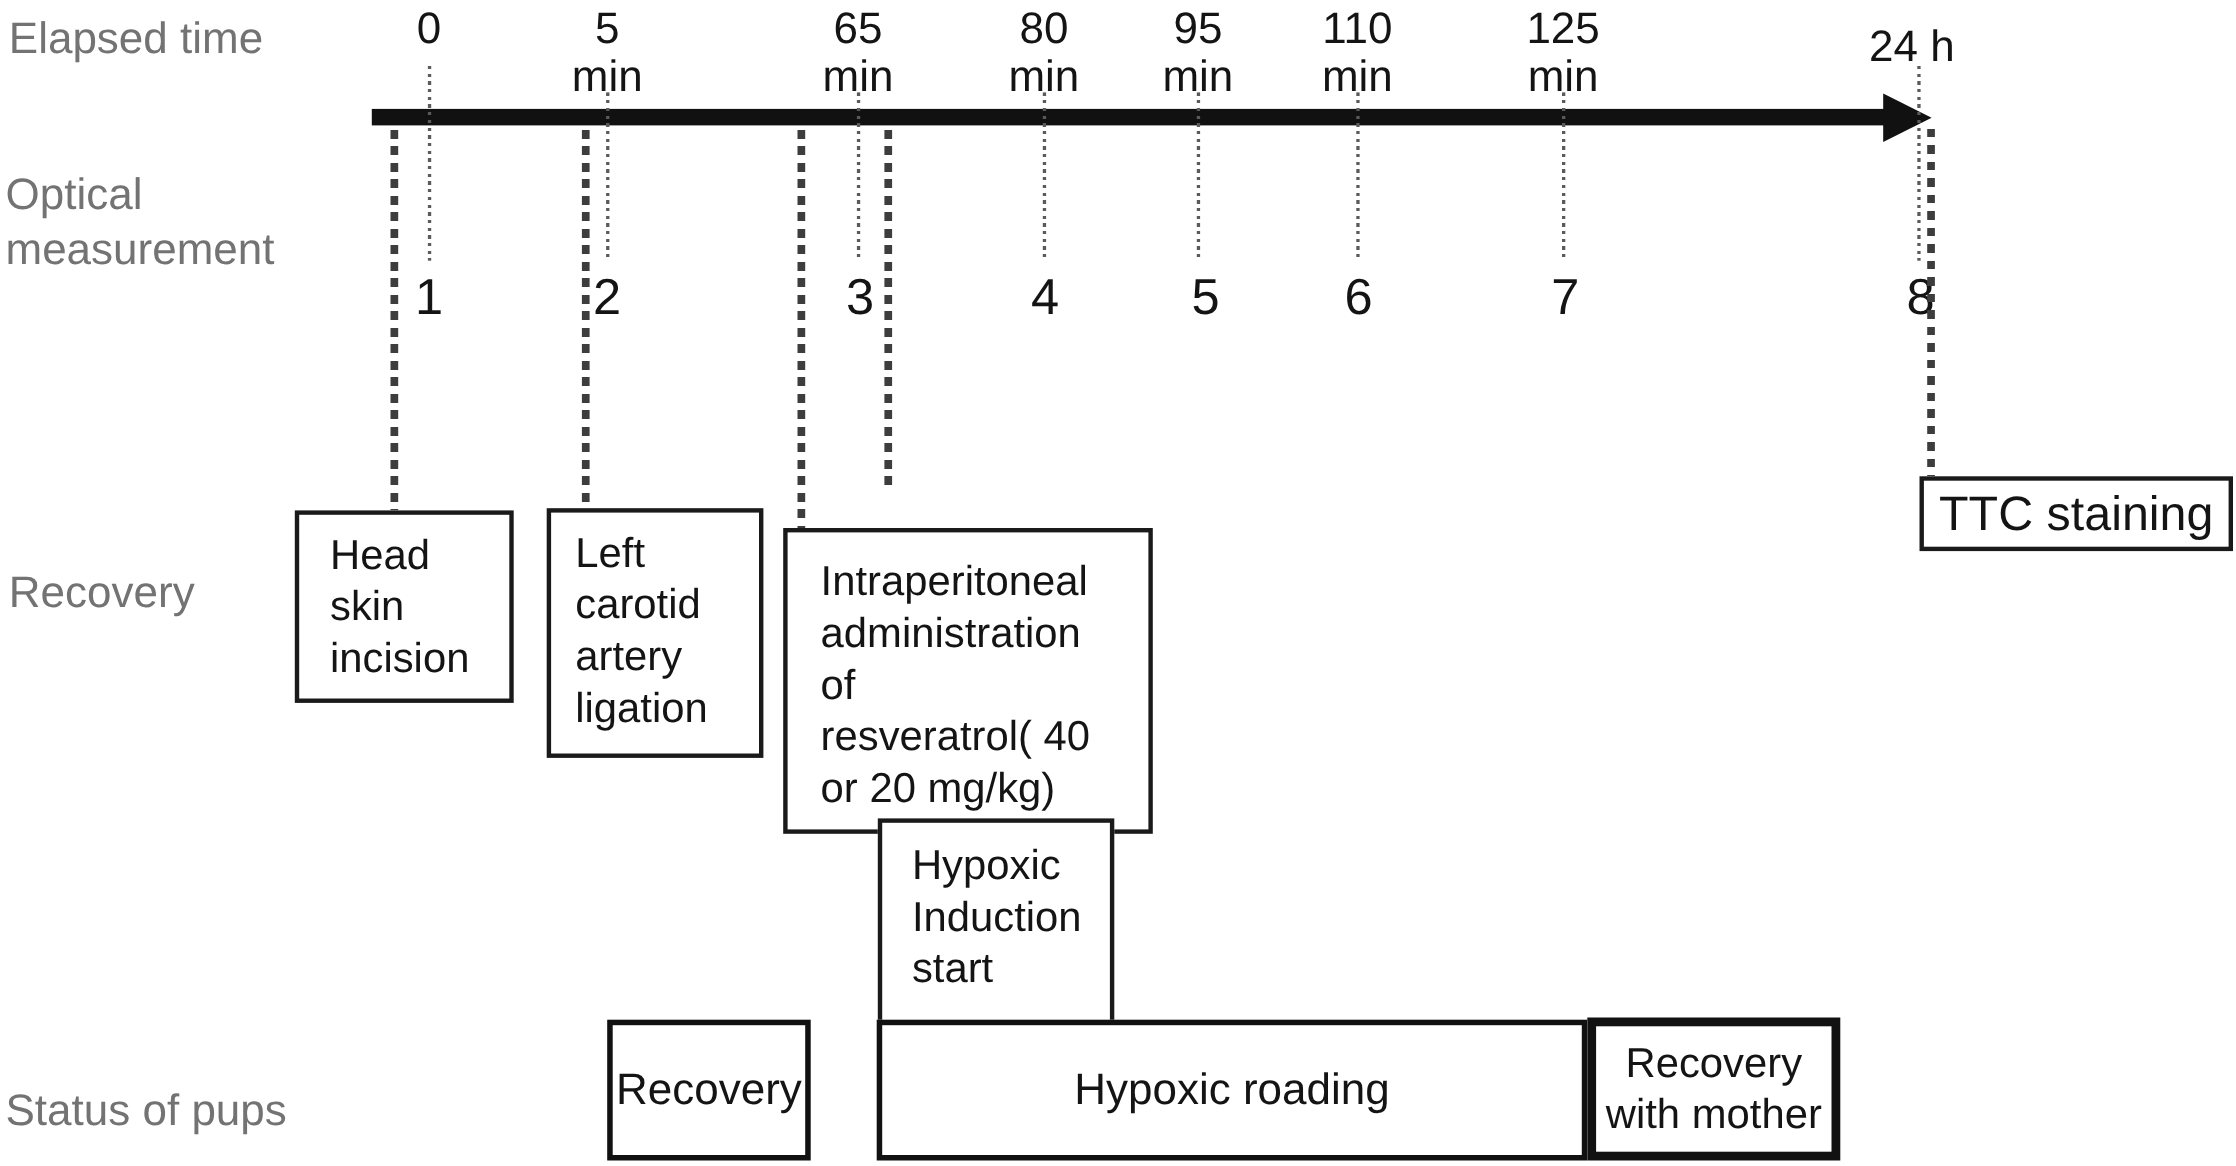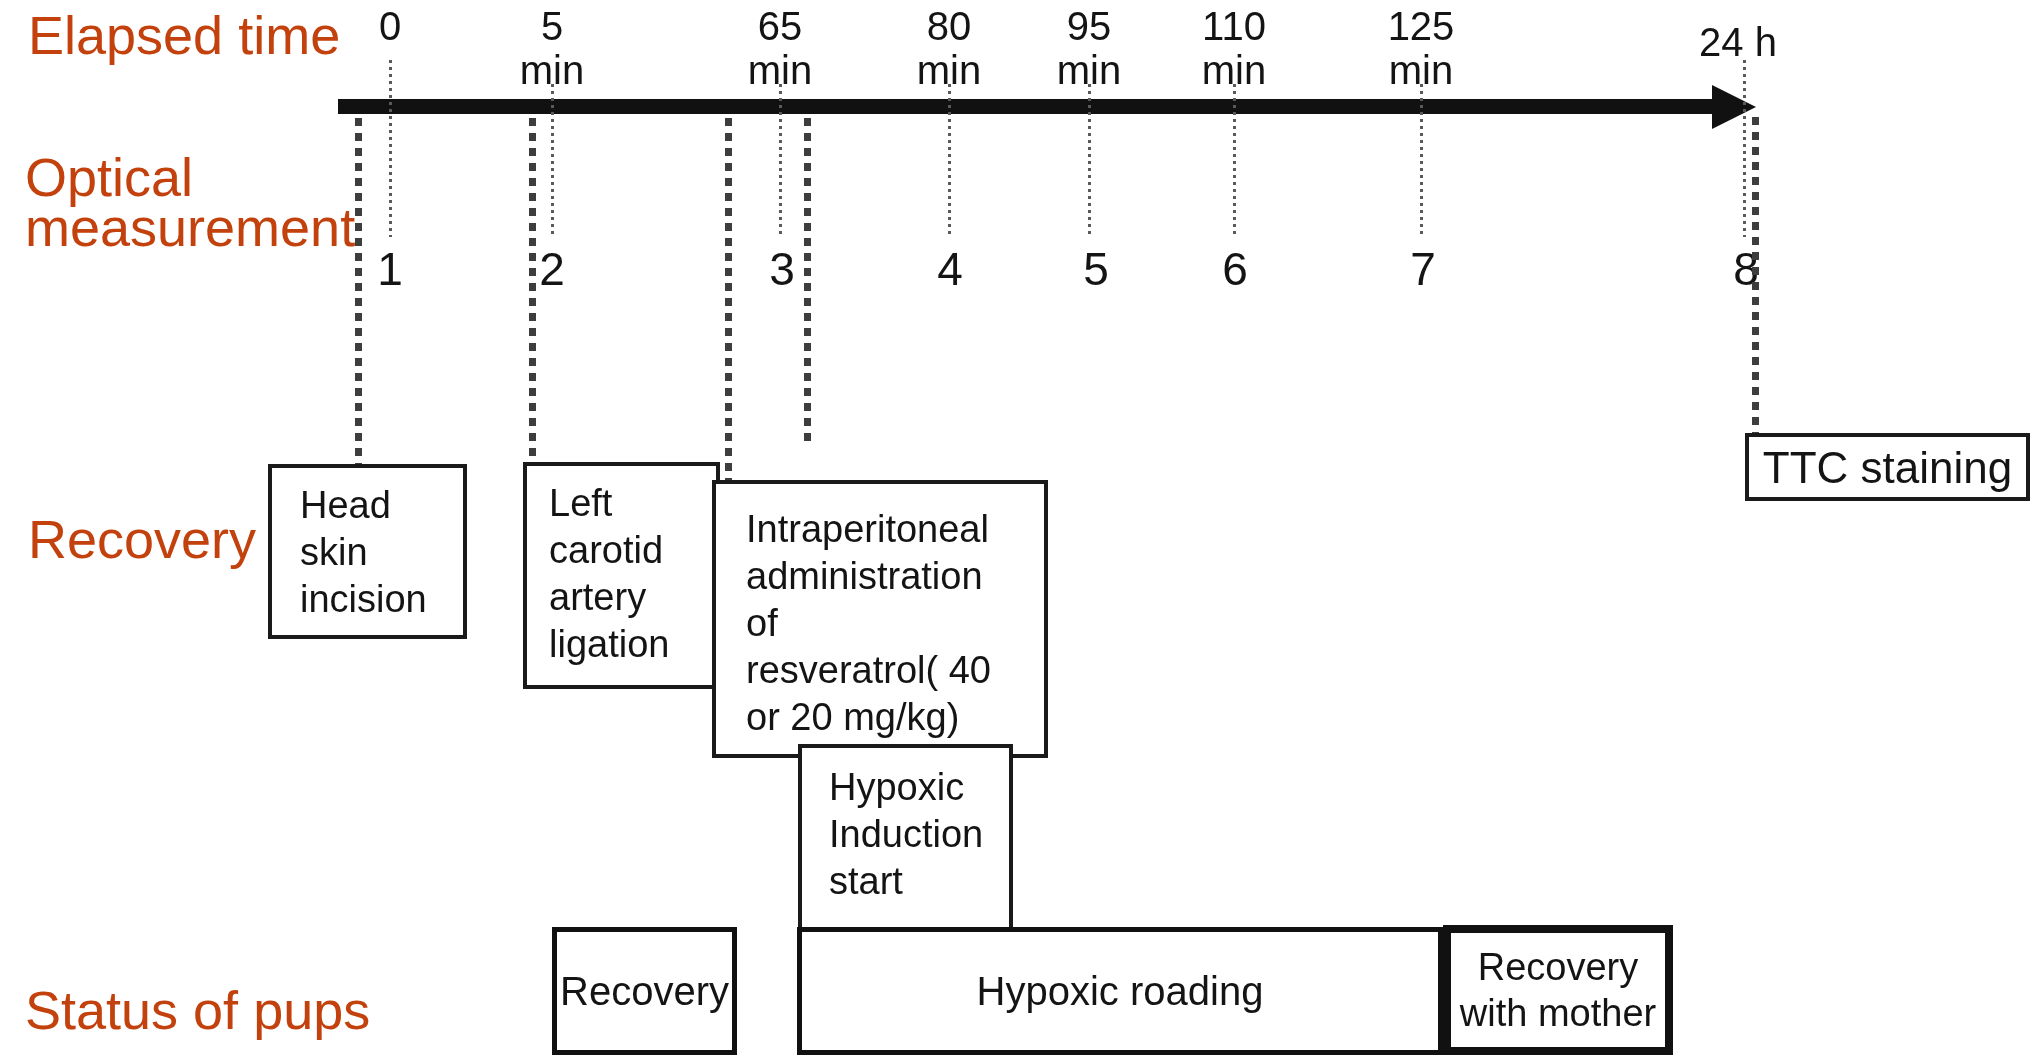--- a/index.html
+++ b/index.html
@@ -7,21 +7,21 @@
     position:relative;
     width:2033px;height:1060px;
     background:#fff;
     font-family:"Liberation Sans", sans-serif;
     color:#141414;
     overflow:hidden;
   }
   .abs{position:absolute;}
   .pre{white-space:pre-line;}
   .rowlabel{
-    font-size:54px;line-height:50px;color:#c2410c;margin-left:20px;
+    font-size:40px;line-height:50px;color:#737373;
   }
   .tick-label{
     width:160px;margin-left:-80px;text-align:center;
     font-size:40px;line-height:44px;color:#141414;
   }
   .meas{
     width:70px;margin-left:-35px;text-align:center;
     font-size:46px;line-height:46px;color:#141414;
   }
   .shaft{background:#111;height:15px;}
@@ -106,21 +106,21 @@
   <div class="abs vdash" style="left:532px;top:118px;height:344px;"></div>
   <div class="abs vdash" style="left:728px;top:118px;height:489px;"></div>
   <div class="abs hdash" style="left:726px;top:600px;width:28px;"></div>
   <div class="abs vdash" style="left:807px;top:118px;height:326px;"></div>
   <div class="abs vdash" style="left:807px;top:724px;height:86px;"></div>
   <div class="abs vdash" style="left:1755px;top:117px;height:316px;"></div>
 
   <div class="abs pbox pre" style="left:268px;top:464px;width:199px;height:175px;padding:14px 0 0 28px;">Head
 skin
 incision</div>
-  <div class="abs pbox pre" style="left:497px;top:462px;width:197px;height:227px;padding:14px 0 0 22px;margin-left:26px;">Left
+  <div class="abs pbox pre" style="left:497px;top:462px;width:197px;height:227px;padding:14px 0 0 22px;">Left
 carotid
 artery
 ligation</div>
   <div class="abs pbox pre" style="left:712px;top:444px;width:336px;height:278px;padding:22px 0 0 30px;margin-top:36px;">Intraperitoneal
 administration
 of
 resveratrol( 40
 or 20 mg/kg)</div>
   <div class="abs pbox pre" style="left:798px;top:744px;width:215px;height:205px;padding:16px 0 0 27px;">Hypoxic
 Induction

